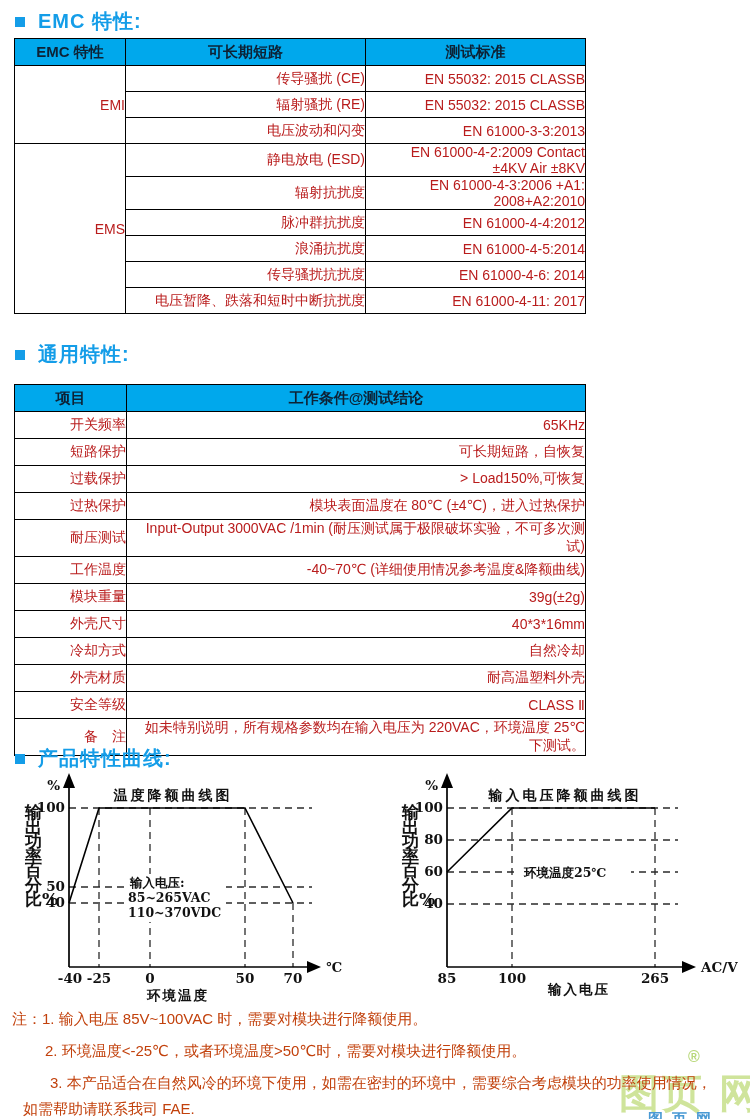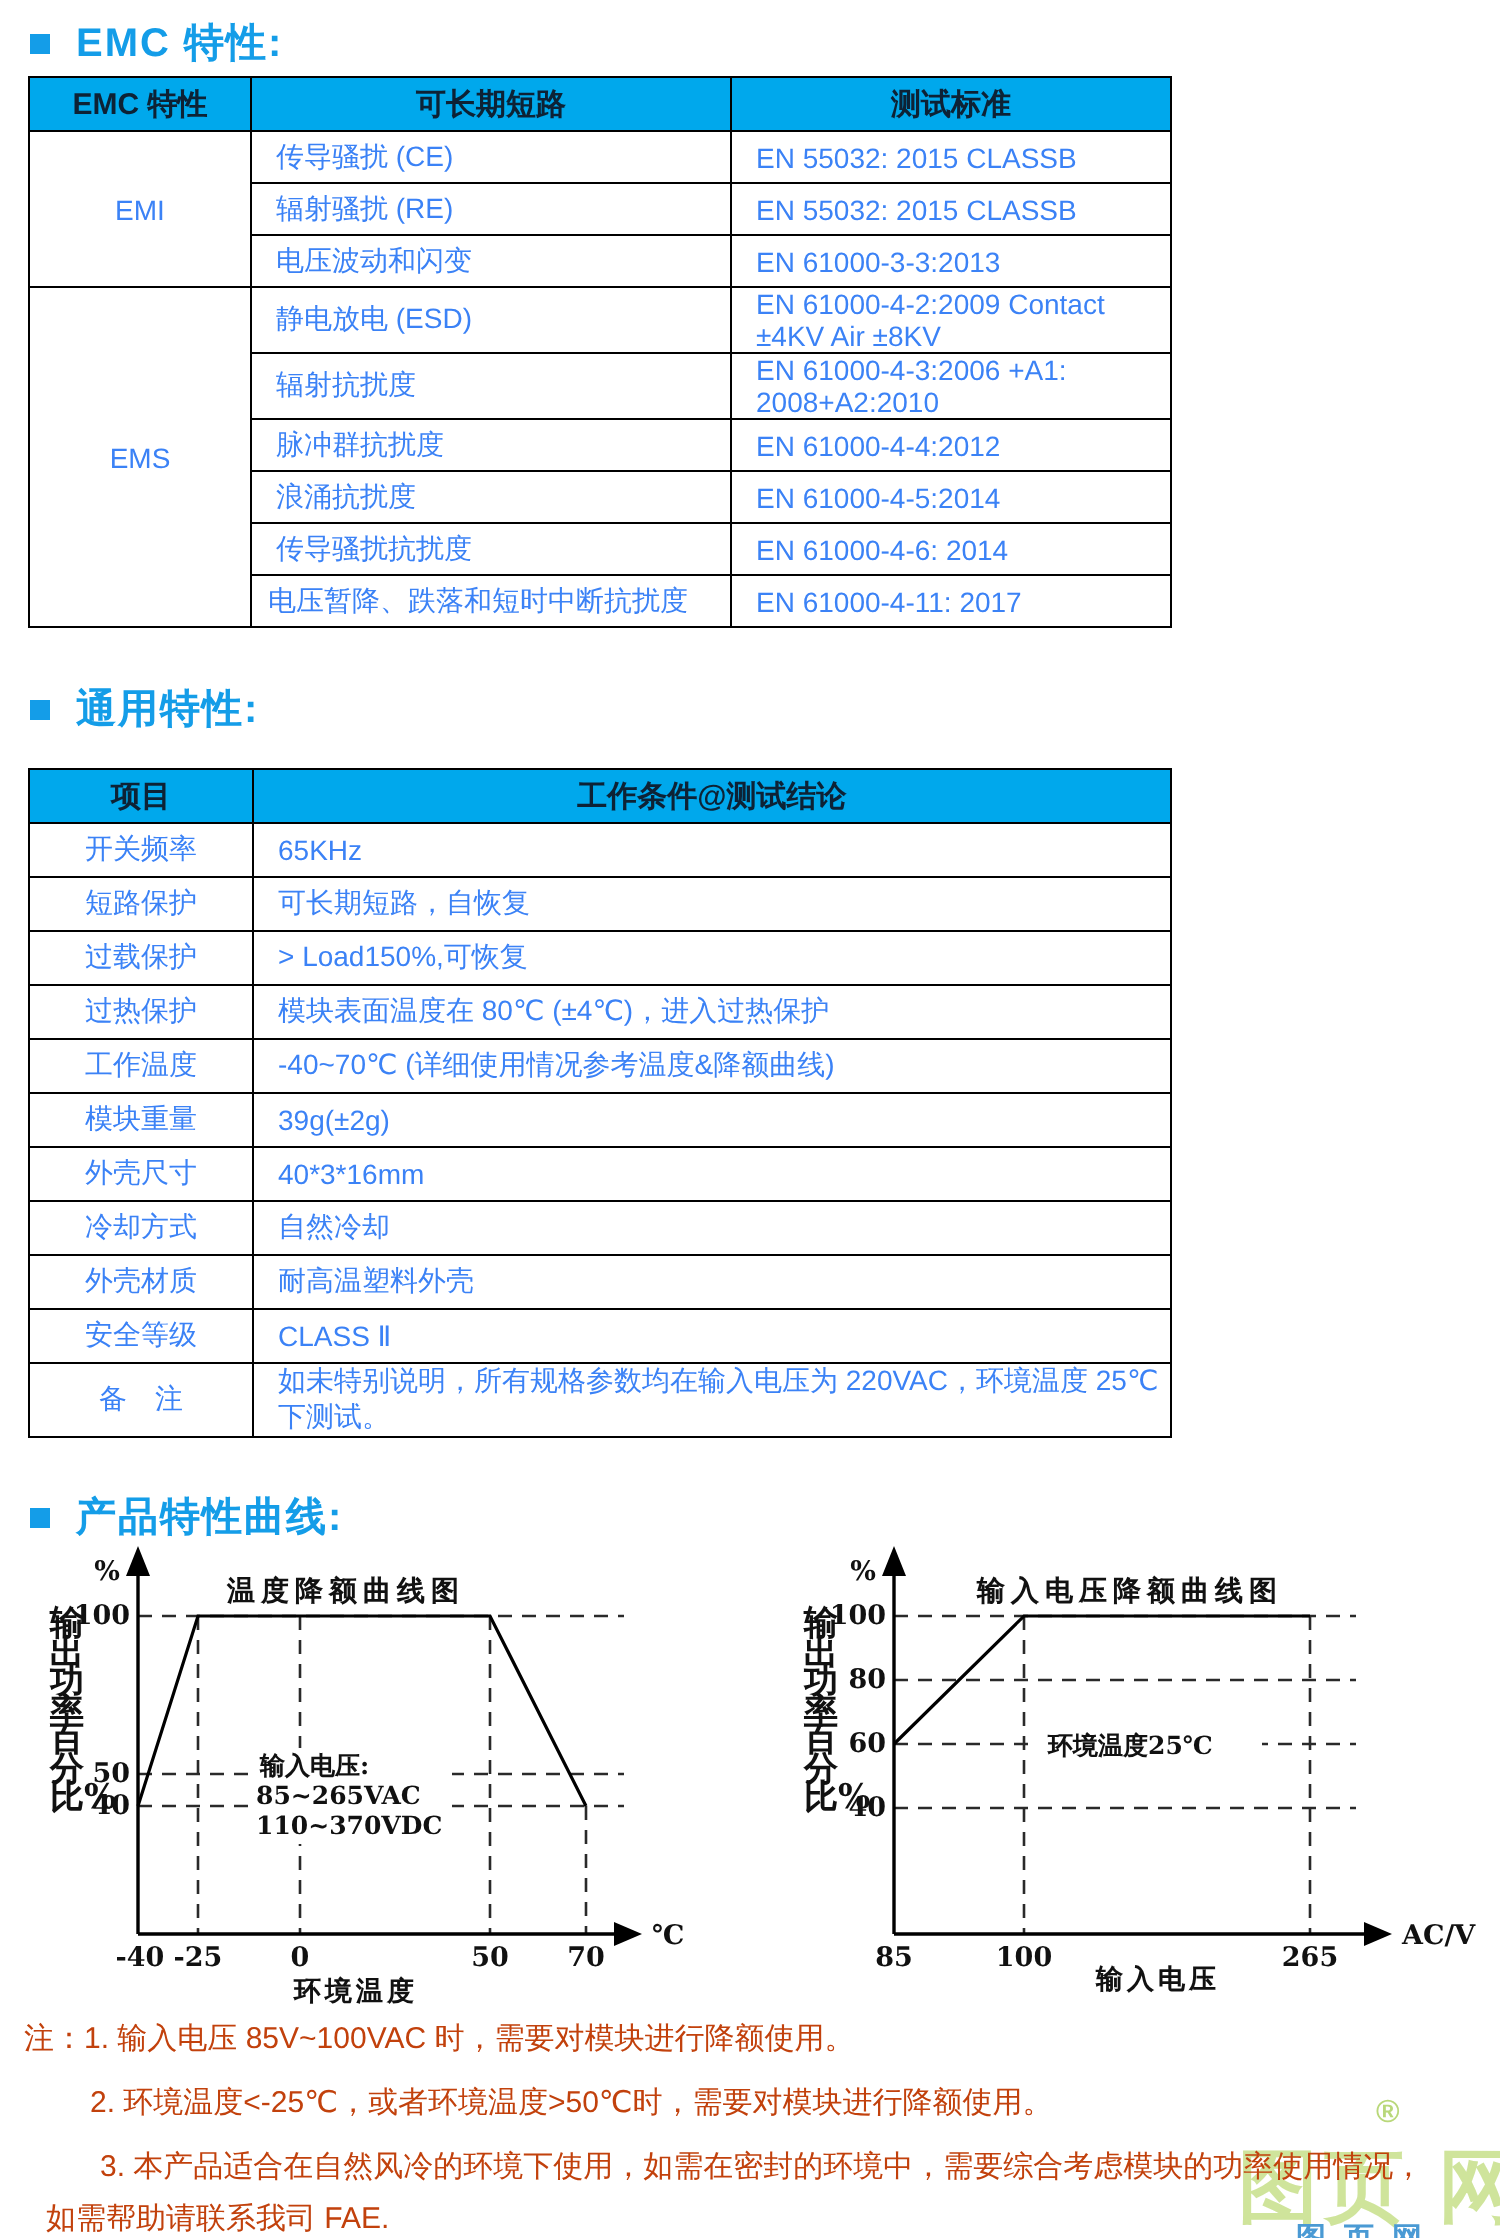--- a/index.html
+++ b/index.html
@@ -12,21 +12,21 @@
   .sec-head { position:absolute; left:15px; display:flex; align-items:center; }
   .sec-bullet { width:10px; height:10px; background:#149de8; margin-right:13px; flex:0 0 auto; }
   .sec-title { color:#149de8; font-size:20px; font-weight:bold; letter-spacing:1px; }
   
   .tbl { position:absolute; left:14px; width:572px; border-collapse:collapse; table-layout:fixed; }
   .tbl th, .tbl td { border:1.6px solid #000; overflow:hidden; }
   .tbl thead th {
     background:#00a8ec; color:#0d2235; font-weight:bold; font-size:15px;
     text-align:center; height:27px;
   }
-  .tbl td { font-size:14px; color:#3b82f6; }
+  .tbl td { font-size:14px; color:#b91c1c;text-align:right; }
   .emc-tbl td { height:26px; }
   .gen-tbl td { height:27px; }
   .c-center { text-align:center; }
   .c-left { text-align:left; padding-left:12px; }
   .group-cell { text-align:center; font-size:14.5px; }
   
   .chart { position:absolute; }
   .chart text { font-family:"DejaVu Serif","Liberation Serif",serif; fill:#111; }
   .chart .dash { stroke:#2a2a2a; stroke-width:1.3; stroke-dasharray:7 5; fill:none; }
   .chart .axis { stroke:#000; stroke-width:1.7; fill:none; }
@@ -144,20 +144,24 @@
         <td class="c-center">短路保护</td>
         <td class="c-left">可长期短路，自恢复</td>
       </tr>
       <tr>
         <td class="c-center">过载保护</td>
         <td class="c-left">&gt; Load150%,可恢复</td>
       </tr>
       <tr>
         <td class="c-center">过热保护</td>
         <td class="c-left">模块表面温度在 80℃ (±4℃)，进入过热保护</td>
+      </tr>
+      <tr>
+        <td class="c-center">耐压测试</td>
+        <td class="c-left">Input-Output   3000VAC /1min   (耐压测试属于极限破坏实验，不可多次测试)</td>
       </tr>
       <tr>
         <td class="c-center">工作温度</td>
         <td class="c-left">-40~70℃ (详细使用情况参考温度&amp;降额曲线)</td>
       </tr>
       <tr>
         <td class="c-center">模块重量</td>
         <td class="c-left">39g(±2g)</td>
       </tr>
       <tr>

